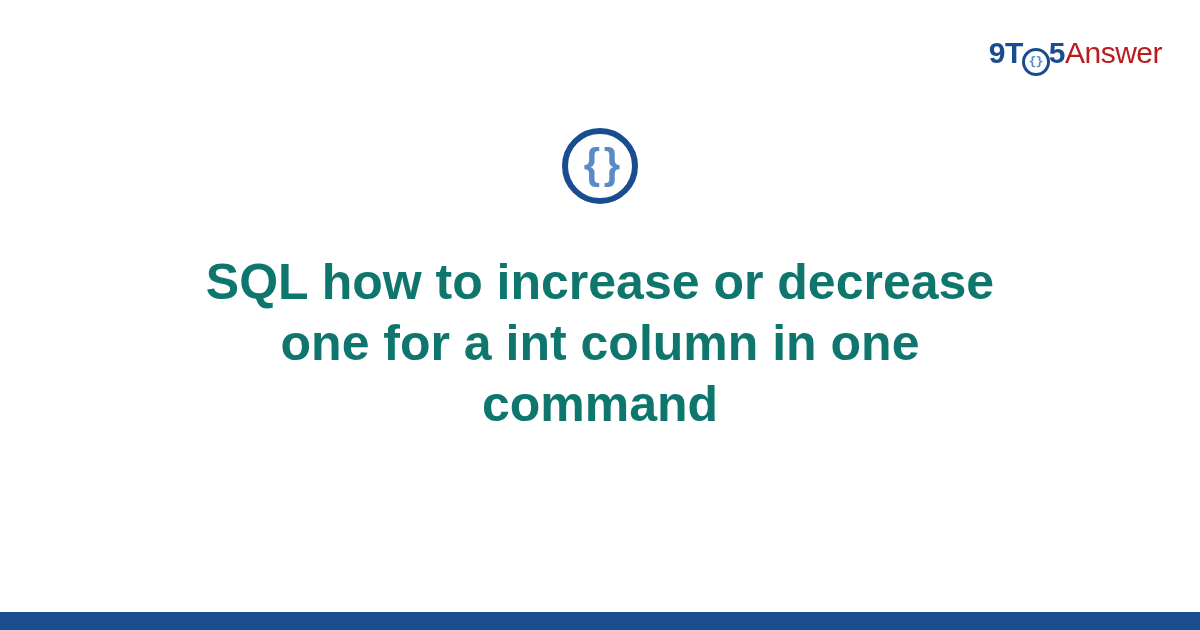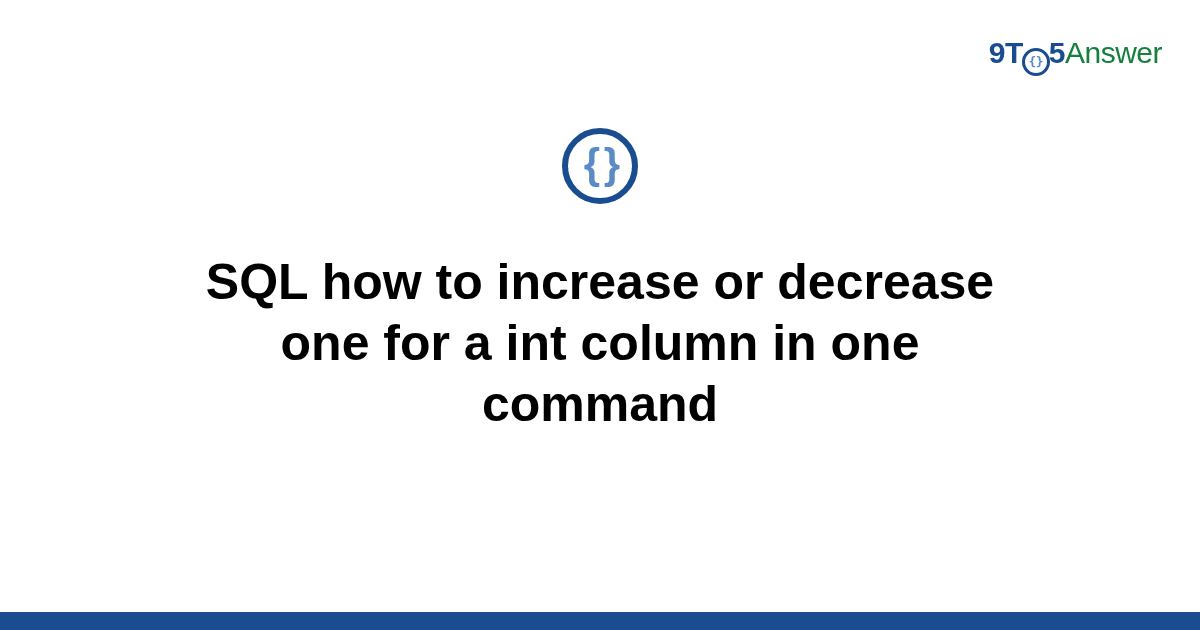--- a/index.html
+++ b/index.html
@@ -50,21 +50,21 @@
       font-family: monospace;
       font-weight: bold;
       font-size: 13px;
       line-height: 1;
     }
     .logo .five {
       color: #1a4d8f;
       font-weight: 700;
     }
     .logo .answer {
-      color: #15803d;
+      color: #b91c1c;
       font-weight: 500;
     }
     .center-block {
       position: absolute;
       top: 128px;
       left: 0;
       right: 0;
       display: flex;
       flex-direction: column;
       align-items: center;
@@ -84,21 +84,21 @@
       font-weight: 800;
       color: #5a8bc4;
       font-family: "Segoe UI", Arial, sans-serif;
       letter-spacing: -4px;
       line-height: 1;
       transform: translateY(-2px);
     }
     .title {
       font-size: 50px;
       font-weight: 700;
-      color: #000000;
+      color: #0f766e;
       text-align: center;
       line-height: 1.22;
       max-width: 960px;
       padding: 0 40px;
     }
     .footer-bar {
       position: absolute;
       bottom: 0;
       left: 0;
       right: 0;

